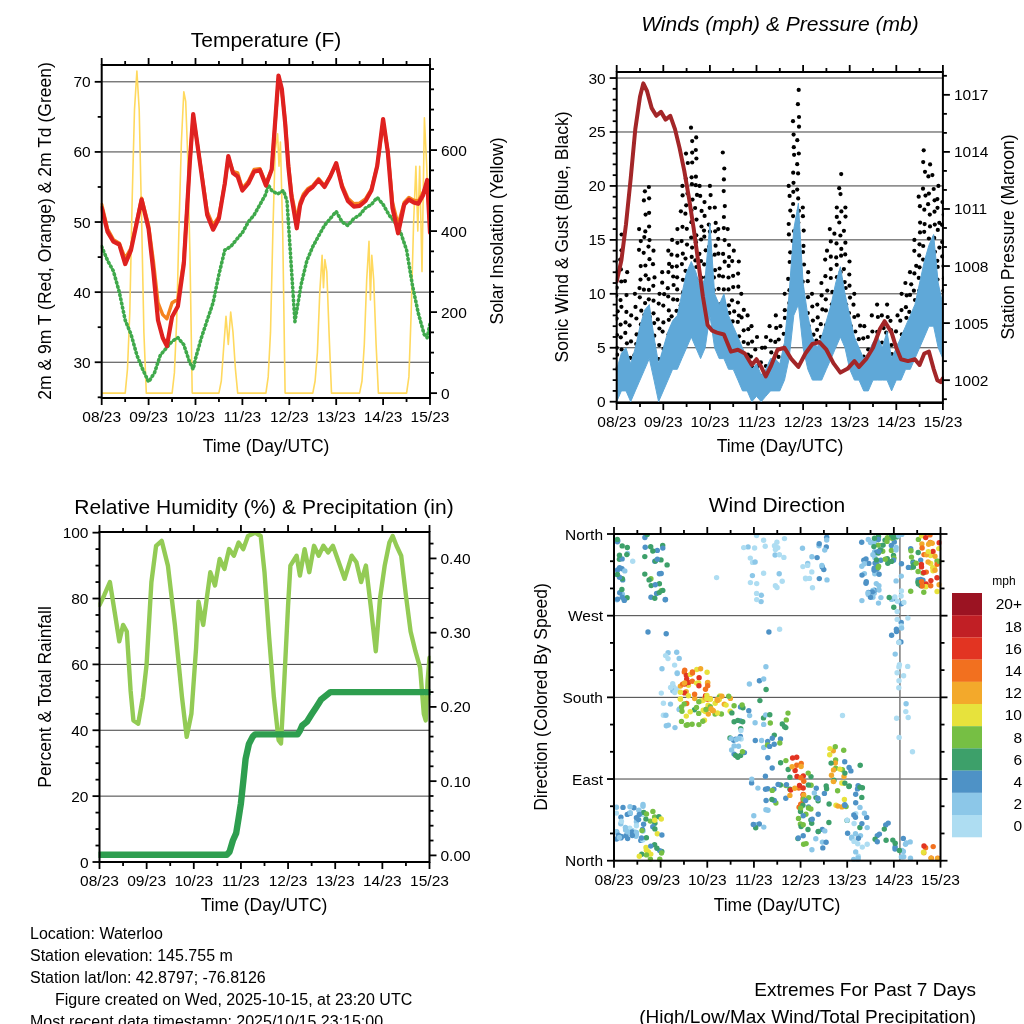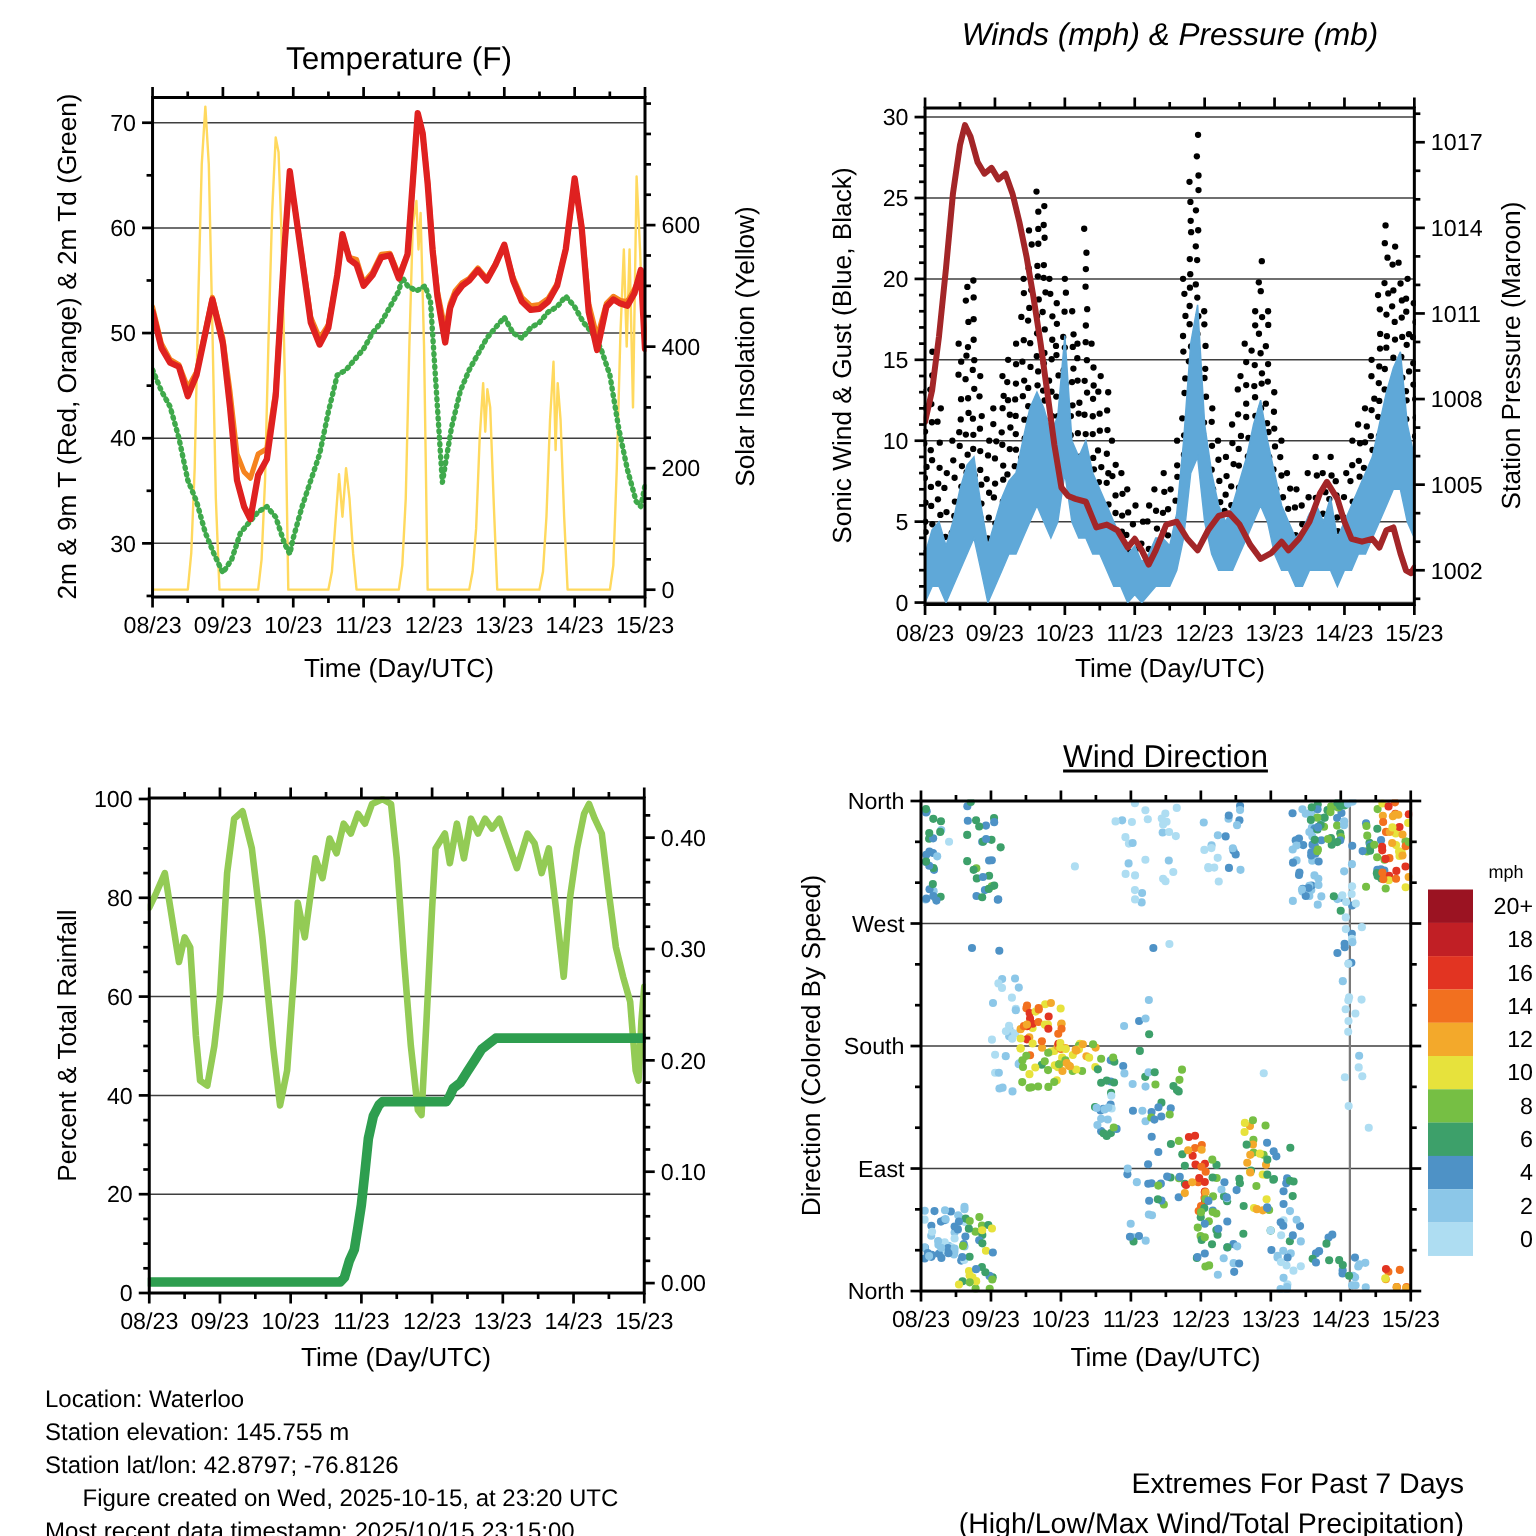--- a/index.html
+++ b/index.html
@@ -1809,21 +1809,22 @@
         <text x="603" y="866.2" text-anchor="end" font-size="15.5" fill="#000" font-family="&quot;Liberation Sans&quot;, sans-serif">North</text>
         <text x="603" y="784.5250000000001" text-anchor="end" font-size="15.5" fill="#000" font-family="&quot;Liberation Sans&quot;, sans-serif">East</text>
         <text x="603" y="702.85" text-anchor="end" font-size="15.5" fill="#000" font-family="&quot;Liberation Sans&quot;, sans-serif">South</text>
         <text x="603" y="621.175" text-anchor="end" font-size="15.5" fill="#000" font-family="&quot;Liberation Sans&quot;, sans-serif">West</text>
         <text x="603" y="539.5" text-anchor="end" font-size="15.5" fill="#000" font-family="&quot;Liberation Sans&quot;, sans-serif">North</text>
       </g>
     </svg>
 
   <div class="abs ctr title" style="left:266px;top:40px;">Temperature (F)</div>
   <div class="abs ctr title" style="left:780px;top:24px;font-style:italic;">Winds (mph) &amp; Pressure (mb)</div>
-  <div class="abs ctr title" style="left:777px;top:505px;text-decoration:underline;">Wind Direction</div>
+  <div class="abs ctr title" style="left:264px;top:507px;">Relative Humidity (%) &amp; Precipitation (in)</div>
+  <div class="abs ctr title" style="left:777px;top:505px;">Wind Direction</div>
 
   <div class="abs rot axlab" style="left:45px;top:231px;">2m &amp; 9m T (Red, Orange) &amp; 2m Td (Green)</div>
   <div class="abs rot axlab" style="left:497px;top:231px;">Solar Insolation (Yellow)</div>
   <div class="abs rot axlab" style="left:562px;top:237px;">Sonic Wind &amp; Gust (Blue, Black)</div>
   <div class="abs rot axlab" style="left:1008px;top:237px;">Station Pressure (Maroon)</div>
   <div class="abs rot axlab" style="left:45px;top:697px;">Percent &amp; Total Rainfall</div>
   <div class="abs rot axlab" style="left:541px;top:697px;">Direction (Colored By Speed)</div>
 
   <div class="abs ctr axlab" style="left:266px;top:446px;">Time (Day/UTC)</div>
   <div class="abs ctr axlab" style="left:780px;top:446px;">Time (Day/UTC)</div>

